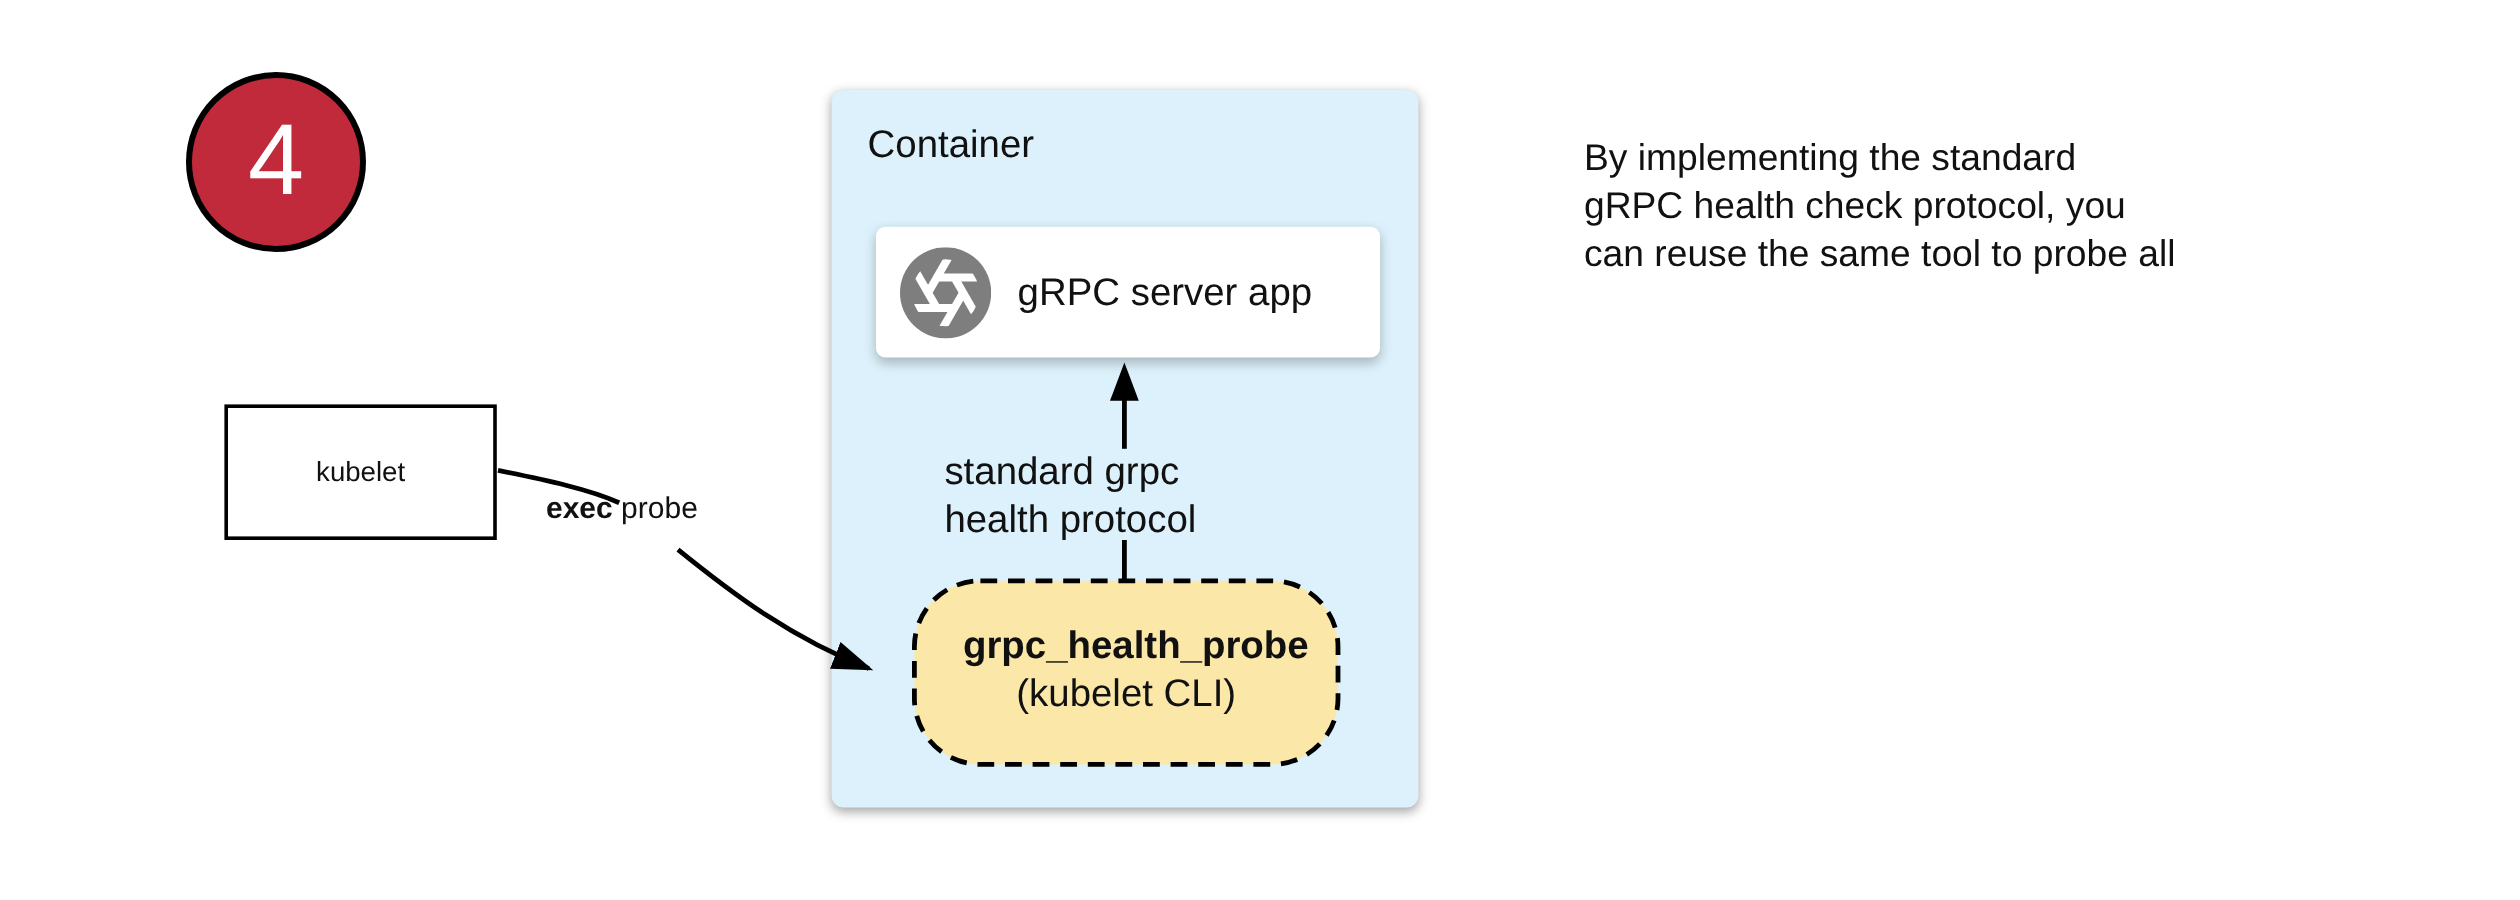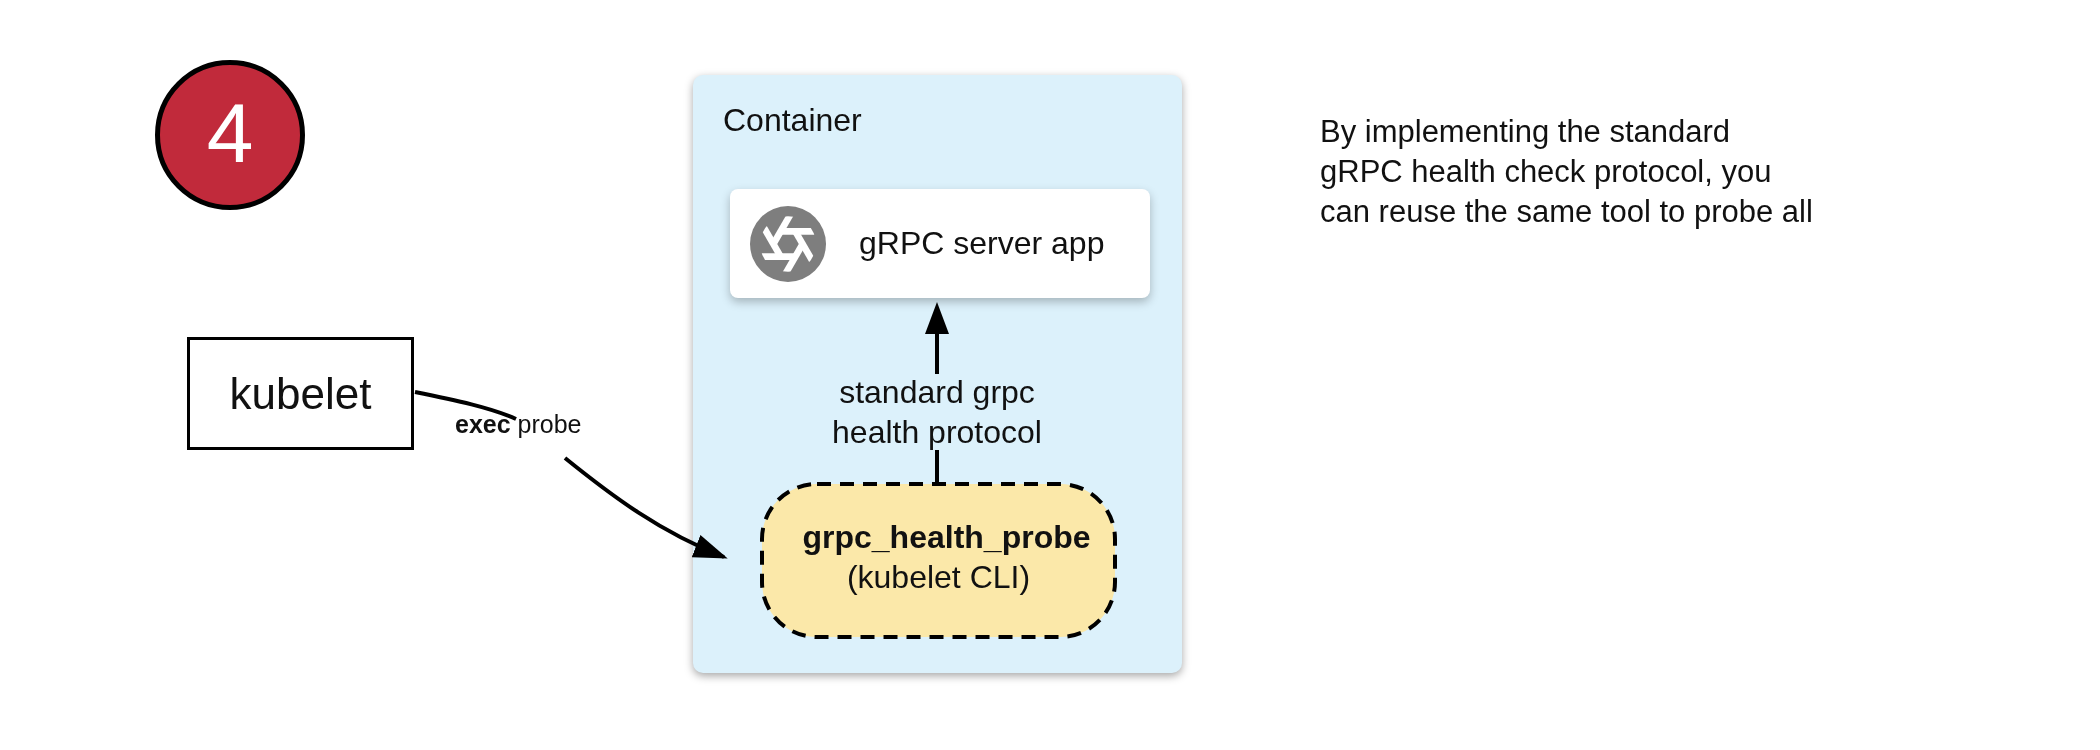--- a/index.html
+++ b/index.html
@@ -46,21 +46,21 @@
     left: 187px;
     top: 337px;
     width: 227px;
     height: 113px;
     box-sizing: border-box;
     background: #ffffff;
     border: 3px solid #000000;
     display: flex;
     align-items: center;
     justify-content: center;
-    font-size: 44px;
+    font-size: 23px;
     z-index: 3;
   }
 
   
   .container-box {
     position: absolute;
     left: 693px;
     top: 75px;
     width: 489px;
     height: 598px;
@@ -81,21 +81,21 @@
     position: absolute;
     left: 37px;
     top: 114px;
     width: 420px;
     height: 109px;
     background: #ffffff;
     border-radius: 8px;
     box-shadow: 0 4px 10px rgba(0,0,0,0.25);
     display: flex;
     align-items: center;
-    gap: 33px;
+    gap: 22px;
     padding-left: 20px;
     box-sizing: border-box;
     z-index: 2;
   }
   .server-app-box .label { font-size: 32px; }
 
   
   svg.overlay {
     position: absolute;
     left: 0;
@@ -113,21 +113,20 @@
     white-space: nowrap;
     z-index: 3;
   }
   .exec-label .bold { font-weight: bold; }
 
   .protocol-label {
     position: absolute;
     left: 787px;
     top: 372px;
     width: 300px;
-    text-align: center;
     font-size: 32px;
     line-height: 40px;
     z-index: 3;
   }
 
   .pill-text {
     position: absolute;
     left: 762px;
     top: 517px;
     width: 353px;

